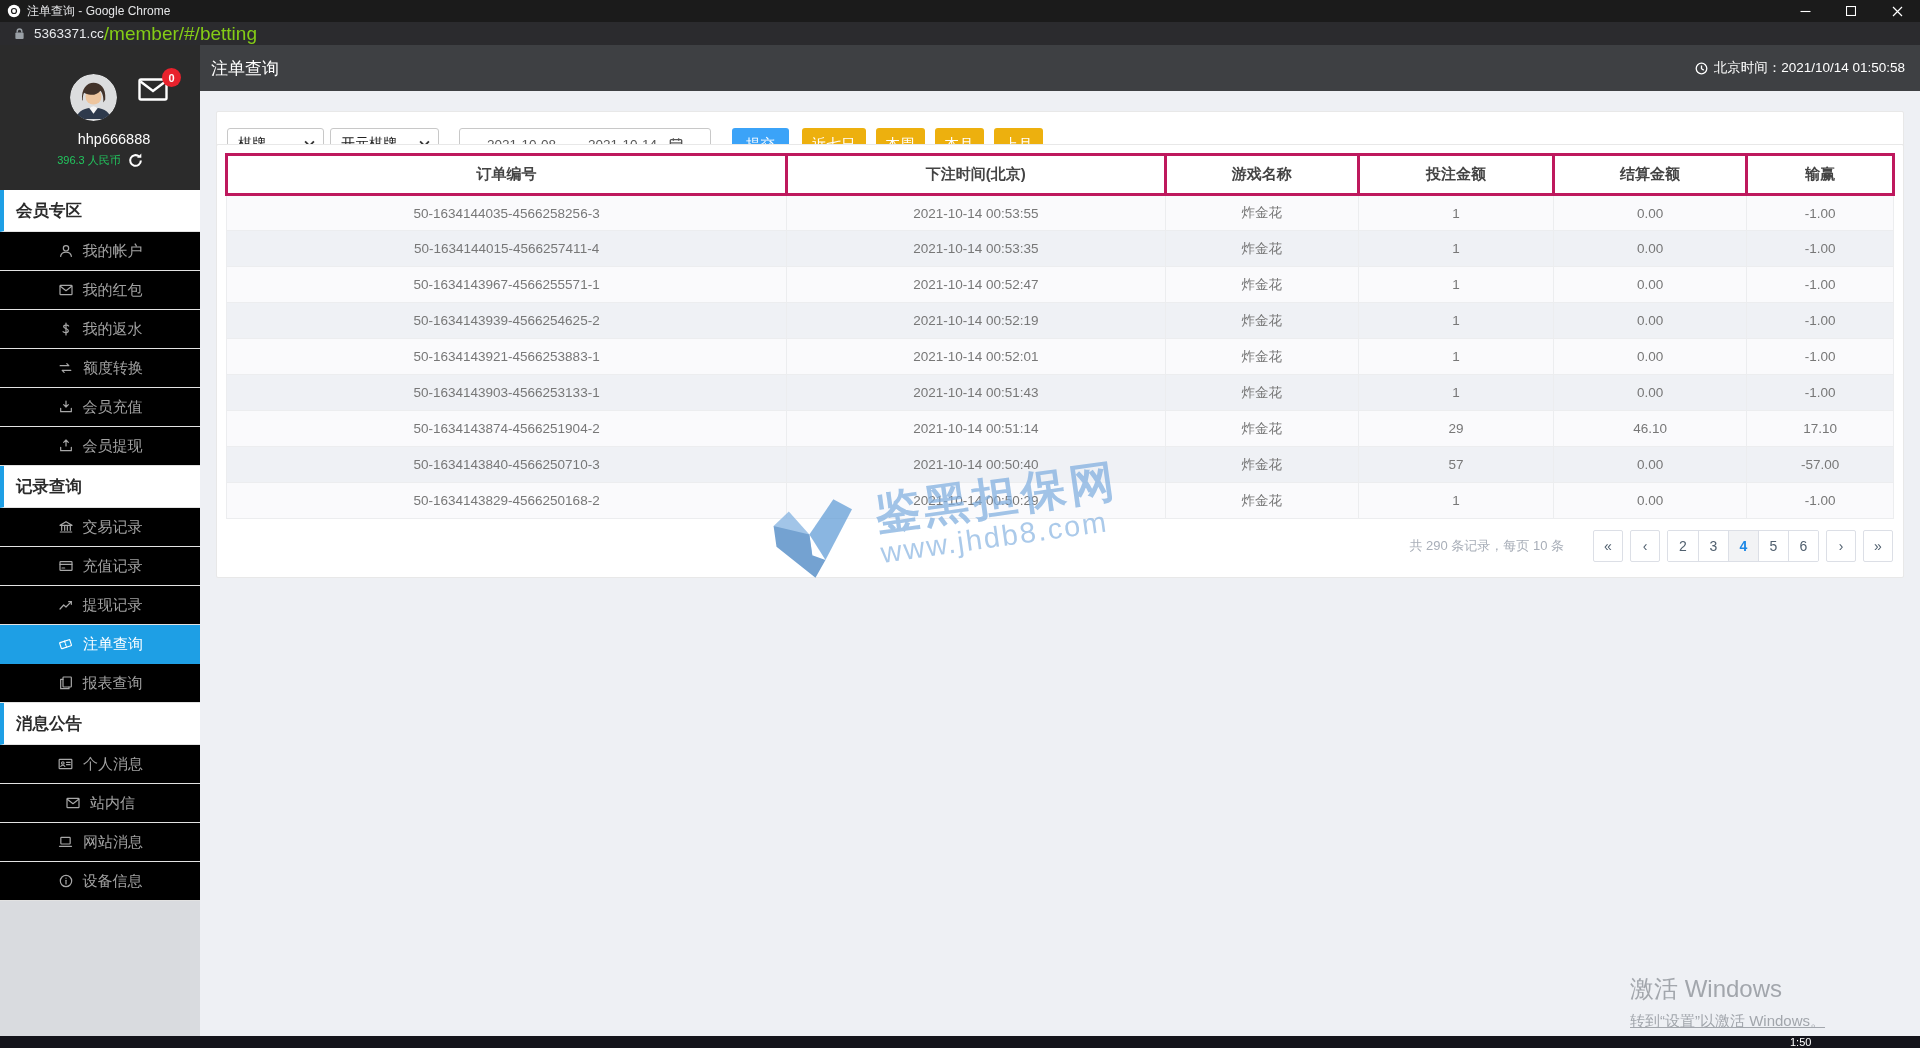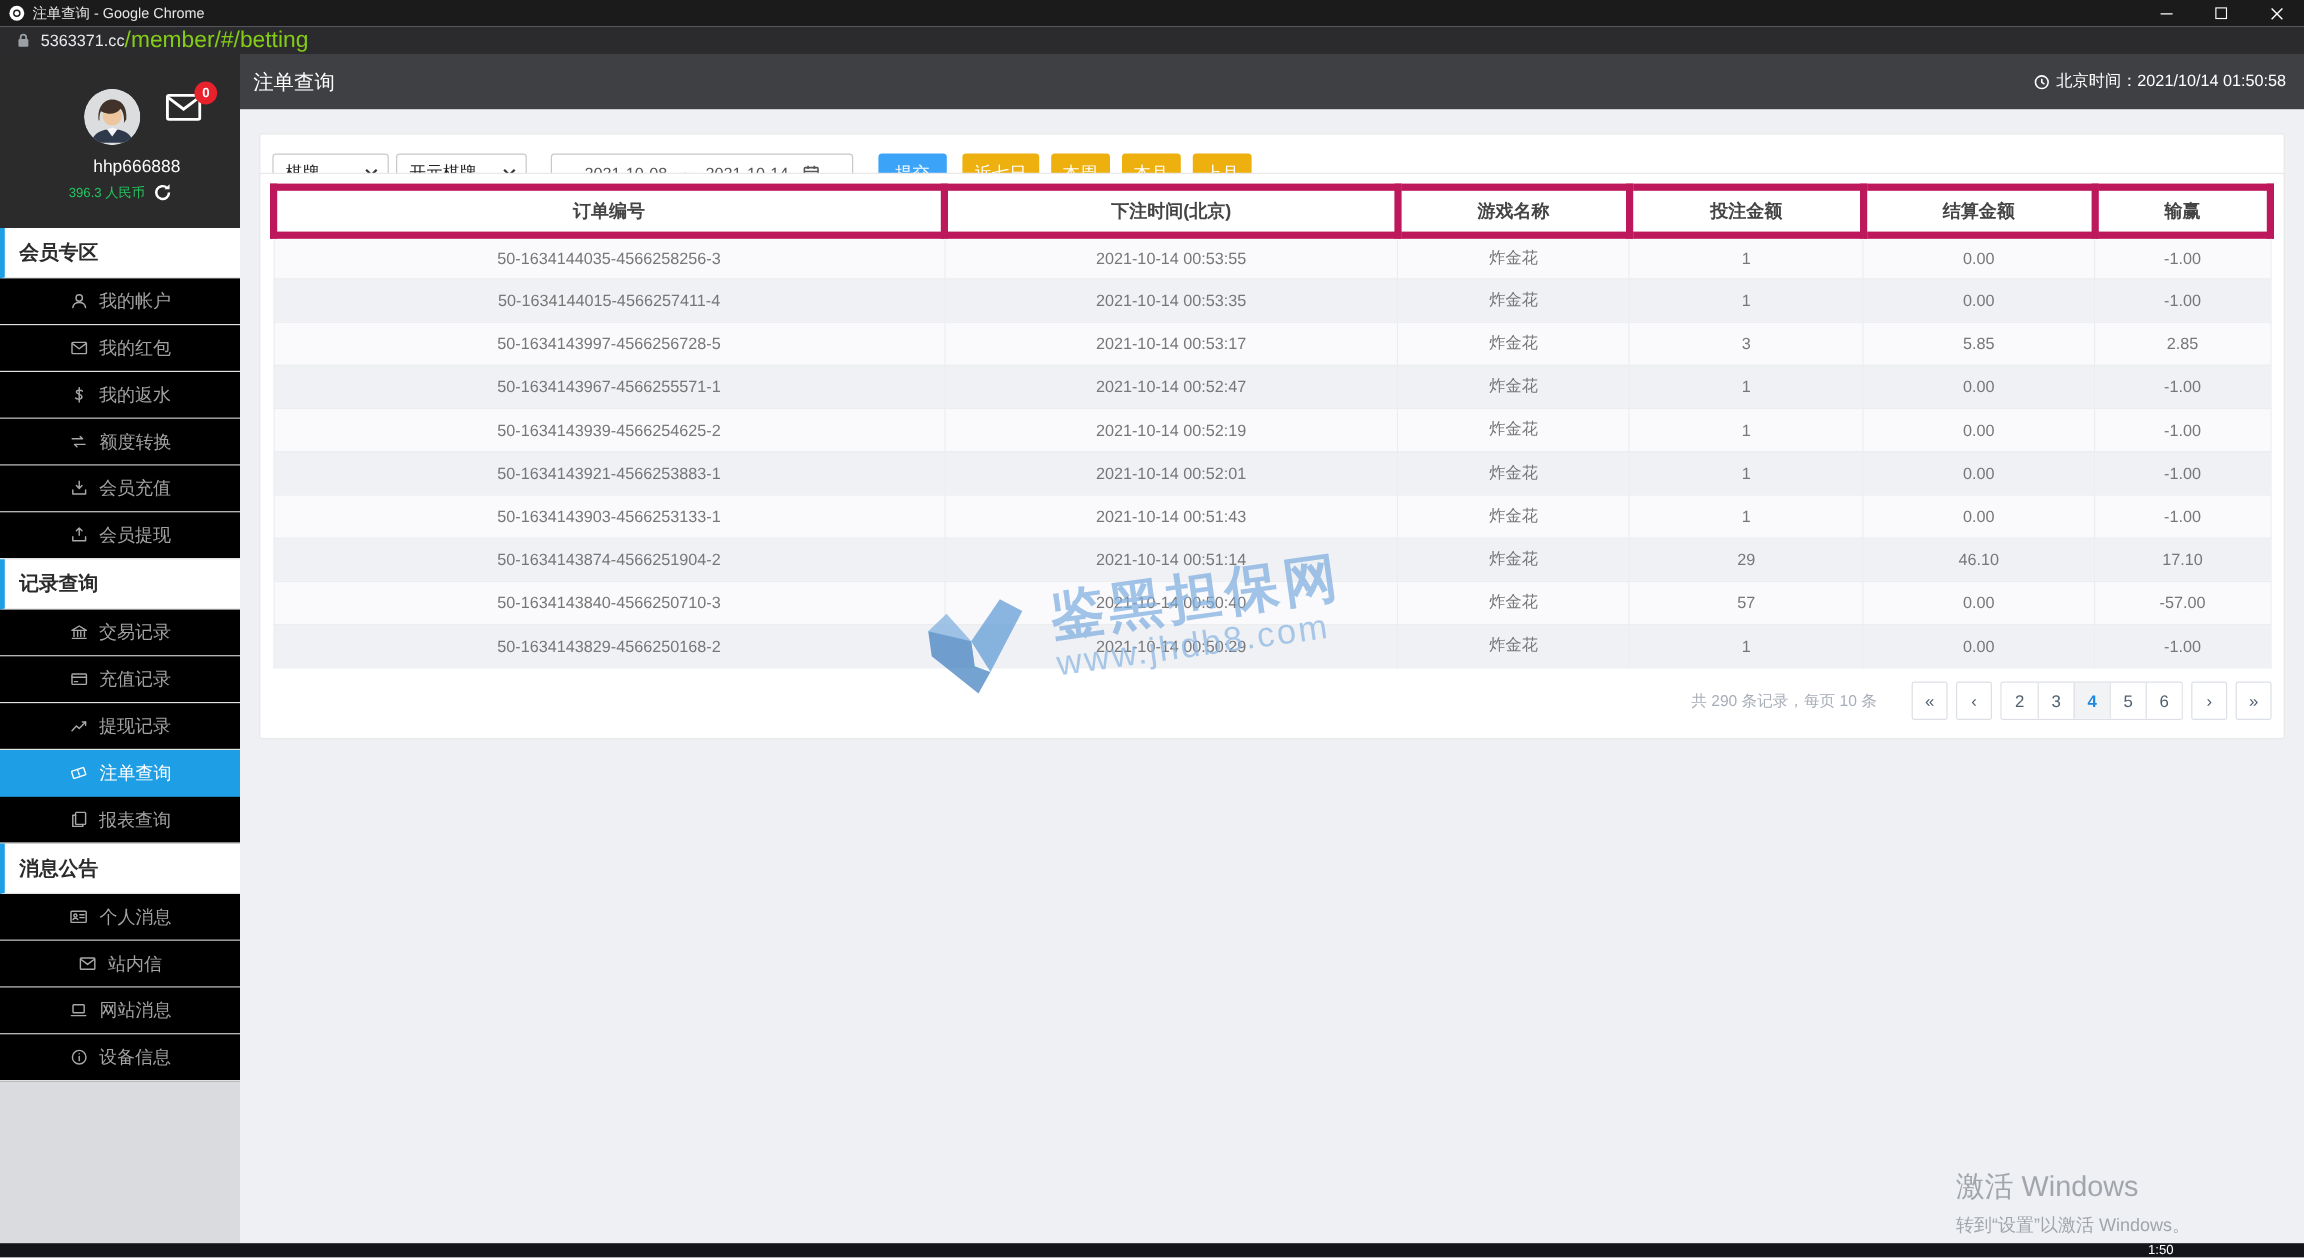--- a/index.html
+++ b/index.html
@@ -46,41 +46,41 @@
   .sel-game { width:97px; margin-right:6px; }
   .sel-vendor { width:109px; margin-right:20px; }
   .date-range { width:252px; height:33px; border:1px solid #C8C8C8; border-radius:3px; background:#fff; display:flex; align-items:center; justify-content:center; gap:12px; font-size:13.5px; color:#555; margin-right:21px; cursor:pointer; }
   .date-sep { color:#999; }
   .btn { height:33px; border:none; border-radius:3px; color:#fff; font-size:14.5px; display:flex; align-items:center; justify-content:center; cursor:pointer; font-family:inherit; }
   .btn-submit { width:57px; background:#3BA3F8; margin-right:13px; }
   .btn-quick { background:#EDB00E; padding:0 10px; margin-right:10px; }
 
   .table-card { position:absolute; left:16px; right:16px; top:99px; background:#fff; border:1px solid #E8E8E8; border-radius:2px; padding:8px 8px 4px 8px; }
   table { width:100%; border-collapse:collapse; table-layout:fixed; }
-  th { height:40px; border:6px solid #be185d; font-size:15px; color:#444; font-weight:bold; text-align:center; background:#fff; }
+  th { height:40px; border:3px solid #be185d; font-size:15px; color:#444; font-weight:bold; text-align:center; background:#fff; }
   td { height:36px; border:1px solid #ECEDEF; font-size:13.5px; color:#777; text-align:center; }
   tbody tr:nth-child(odd) td { background:#FAFAFC; }
   tbody tr:nth-child(even) td { background:#EFF1F5; }
 
   .pagination-row { height:54px; display:flex; align-items:center; justify-content:flex-end; padding-right:2px; }
   .page-summary { color:#A8AEB8; font-size:13px; margin-right:22px; }
   .pg-btn { min-width:30px; height:32px; background:#fff; border:1px solid #DCDFE6; border-radius:2px; display:flex; align-items:center; justify-content:center; font-size:14px; color:#51606F; margin-left:7px; cursor:pointer; }
   .pg-group { display:flex; border:1px solid #DCDFE6; border-radius:2px; margin-left:7px; overflow:hidden; }
   .pg-num { width:30px; height:30px; background:#fff; display:flex; align-items:center; justify-content:center; font-size:14px; color:#51606F; border-left:1px solid #DCDFE6; cursor:pointer; }
   .pg-num:first-child { border-left:none; }
   .pg-num.active { color:#1E88E5; background:#F2F3F5; font-weight:bold; }
 
   
   .watermark { position:absolute; left:565px; top:428px; display:flex; align-items:center; gap:12px; transform:rotate(-8deg); opacity:0.72; pointer-events:none; z-index:5; }
   .wm-text1 { font-size:45px; font-weight:bold; color:#7FAEDF; letter-spacing:4px; line-height:1.05; }
   .wm-text2 { font-size:29px; color:#8CB6E2; letter-spacing:2px; }
 
   .win-activate { position:absolute; left:1430px; top:928px; color:#A2A6AC; pointer-events:none; }
   .wa-line1 { font-size:24px; }
-  .wa-line2 { font-size:15px; margin-top:7px; }
+  .wa-line2 { font-size:15px; margin-top:7px;text-decoration:underline; }
 
   .taskbar { position:absolute; left:0; right:0; bottom:0; height:12px; background:#14141B; z-index:40; overflow:hidden; }
   .tb-clock { position:absolute; left:1790px; top:0; color:#fff; font-size:11px; font-weight:normal; line-height:13px; }
 </style>
 </head>
 <body>
 
 <div class="titlebar">
   <span class="chrome-ic">
     <svg width="14" height="14" viewBox="0 0 14 14">
@@ -381,28 +381,20 @@
           </tr>
           <tr>
             <td>50-1634144015-4566257411-4</td>
             <td>2021-10-14 00:53:35</td>
             <td>炸金花</td>
             <td>1</td>
             <td>0.00</td>
             <td>-1.00</td>
           </tr>
           <tr>
-            <td>50-1634143997-4566256728-5</td>
-            <td>2021-10-14 00:53:17</td>
-            <td>炸金花</td>
-            <td>3</td>
-            <td>5.85</td>
-            <td>2.85</td>
-          </tr>
-          <tr>
             <td>50-1634143967-4566255571-1</td>
             <td>2021-10-14 00:52:47</td>
             <td>炸金花</td>
             <td>1</td>
             <td>0.00</td>
             <td>-1.00</td>
           </tr>
           <tr>
             <td>50-1634143939-4566254625-2</td>
             <td>2021-10-14 00:52:19</td>

